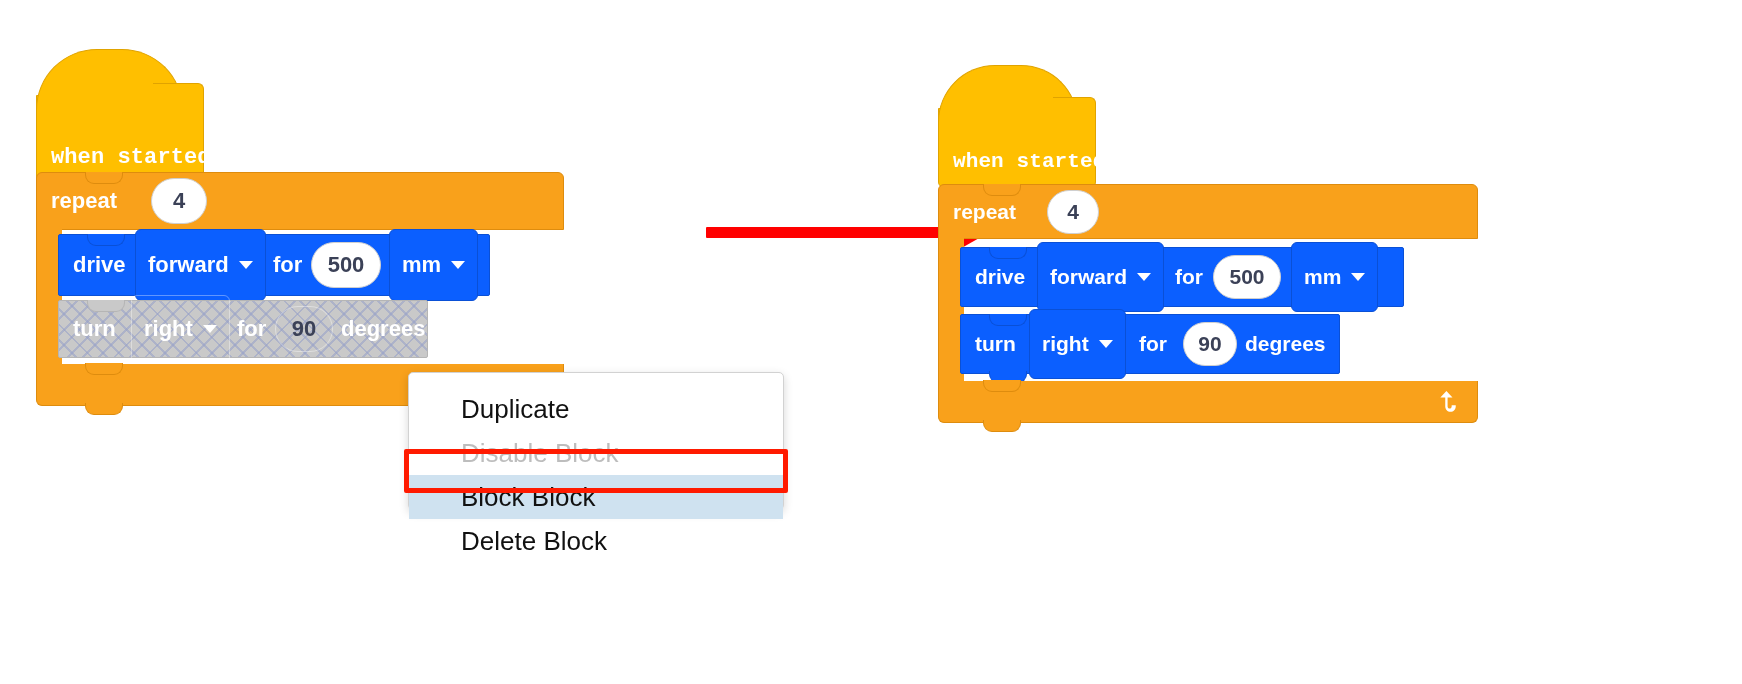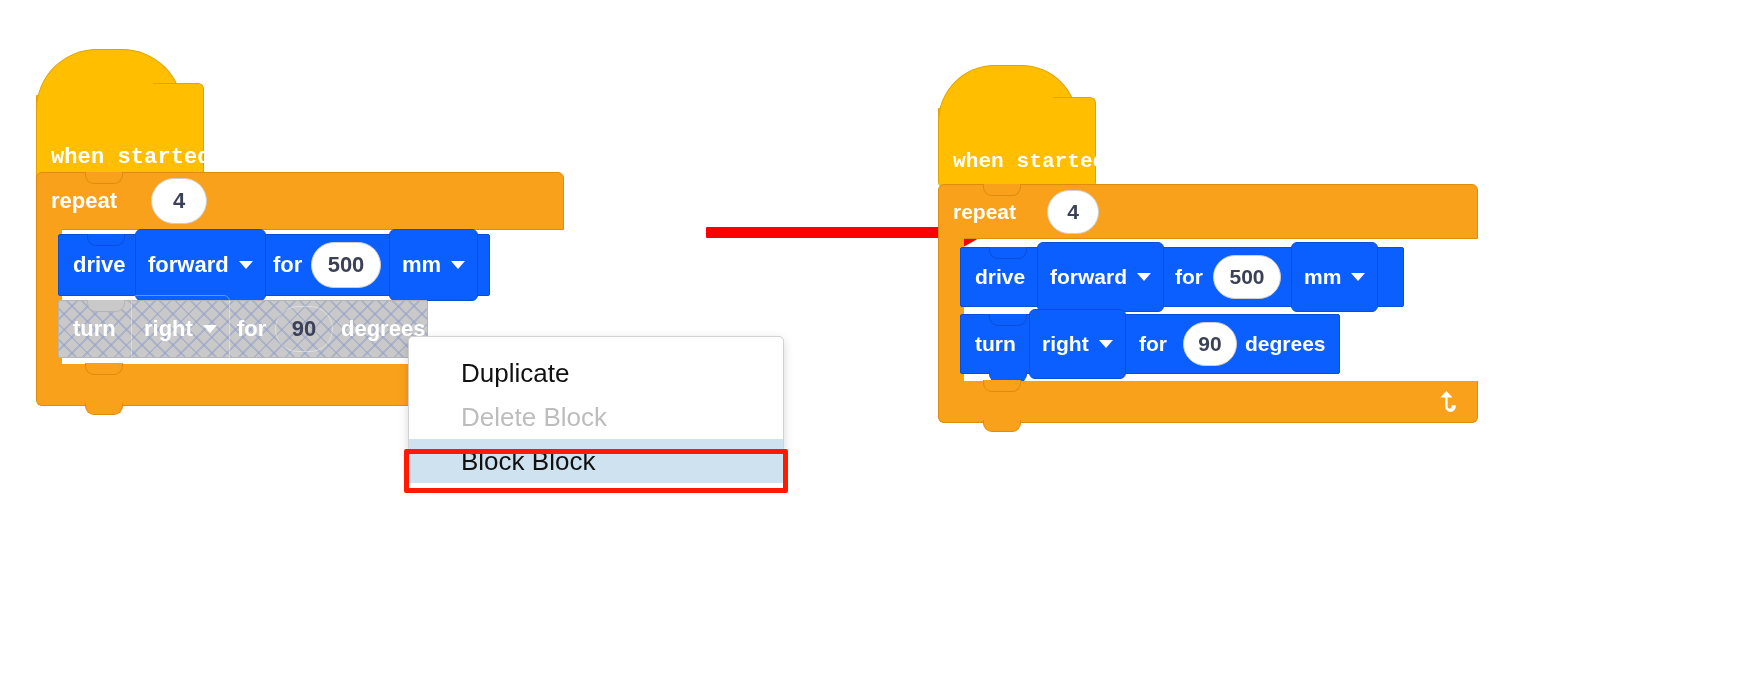--- a/index.html
+++ b/index.html
@@ -261,27 +261,30 @@
       <div style="position:absolute;left:44px;top:-1px;width:36px;height:11px;background:#F9A11B;border-left:1px solid #DE8C0E;border-right:1px solid #DE8C0E;border-bottom:1px solid #DE8C0E;border-radius:0 0 9px 9px;"></div>
       <div class="notch" style="left:44px;bottom:-10px;width:36px;height:11px;background:#F9A11B;border-left:1px solid #DE8C0E;border-right:1px solid #DE8C0E;border-bottom:1px solid #DE8C0E;border-radius:0 0 9px 9px;"></div>
       <div class="loop-arrow" style="right:16px;top:5px;">
         <svg width="28" height="28" viewBox="0 0 24 24" aria-hidden="true">
           <path d="M7.5 20.5c-2.6 0-4.6-2-4.6-4.5s2-4.5 4.6-4.5h7.6V7.3l5.6 5.2-5.6 5.2v-4.2H7.5c-1 0-1.8.8-1.8 1.7 0 1 .8 1.8 1.8 1.8h1.1v3.5H7.5z" fill="#ffffff" transform="rotate(-90 12 13)"></path>
         </svg>
       </div>
     </div>
   </div>
 
-  <div class="ctx-menu" style="left:408px;top:336px;width:376px;height:138px;">
+  <div class="ctx-menu" style="left:408px;top:372px;width:376px;height:138px;">
     <div class="ctx-item">
       <span>Duplicate</span>
     </div>
     <div class="ctx-item disabled">
-      <span>Delete Block</span>
+      <span>Disable Block</span>
     </div>
     <div class="ctx-item selected">
       <span>Block Block</span>
     </div>
+    <div class="ctx-item">
+      <span>Delete Block</span>
+    </div>
   </div>
 
   <div class="ctx-highlight" style="left:404px;top:449px;width:384px;height:44px;"></div>
 
 </div>
 
 </body></html>

